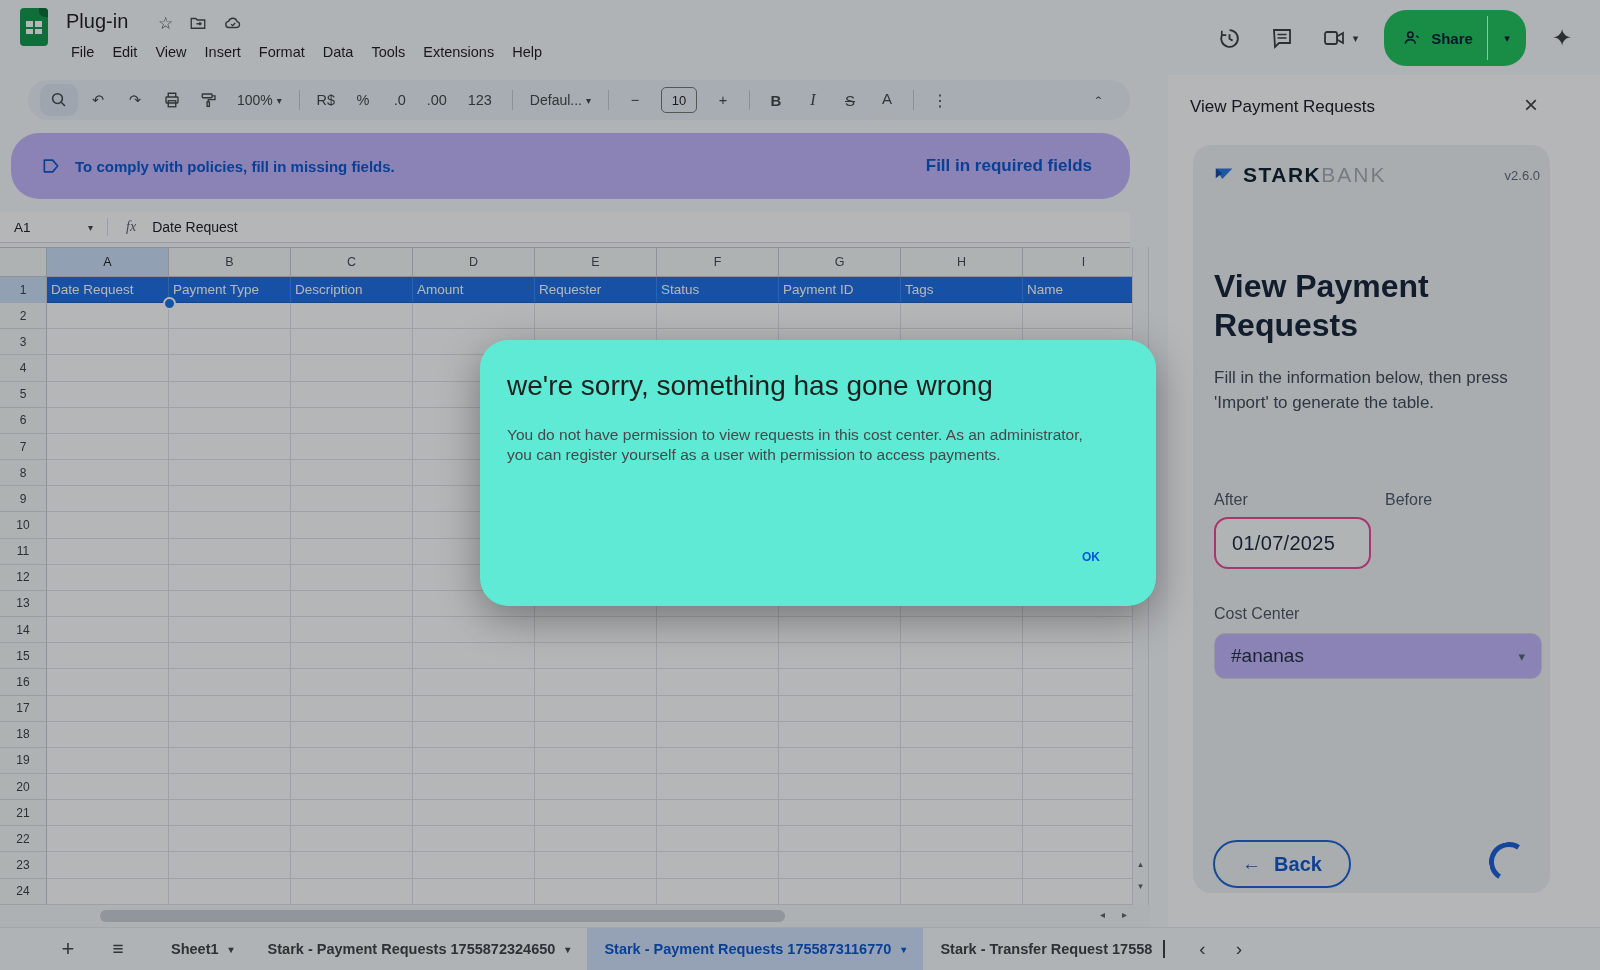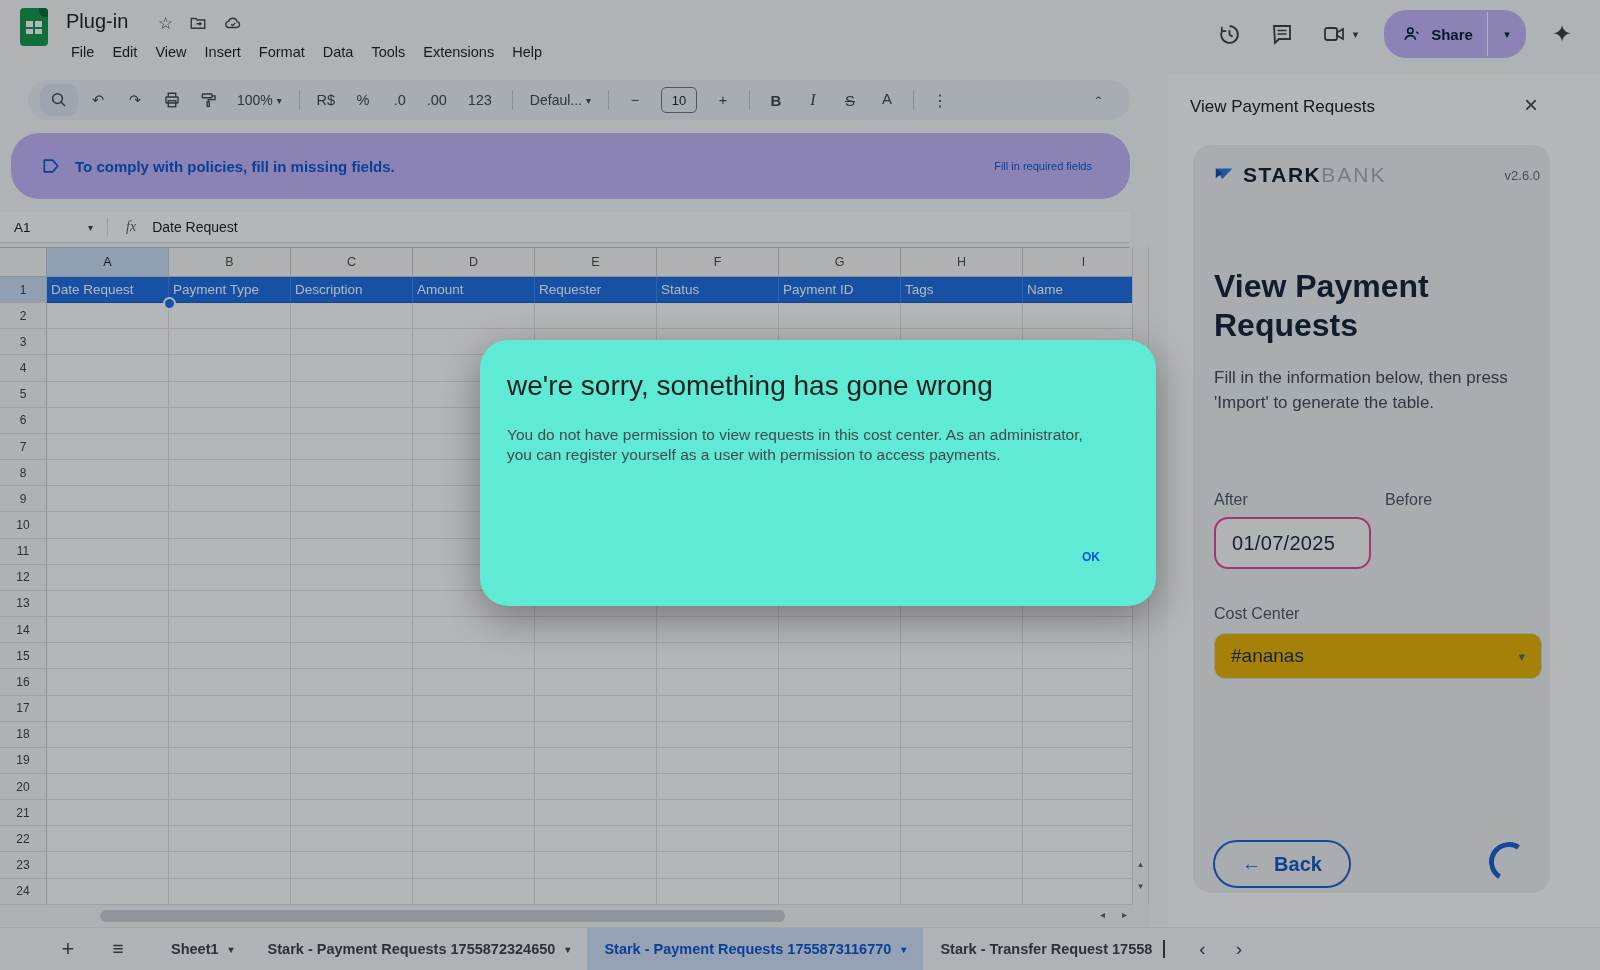--- a/index.html
+++ b/index.html
@@ -17,21 +17,21 @@
   .doc-title{position:absolute;left:66px;top:10px;font-size:20px;color:#1f1f1f;}
   .doc-icons{position:absolute;left:158px;top:14px;display:flex;gap:16px;align-items:center;color:#444746;}
   .doc-icons .uic{font-size:17px;line-height:17px;}
   .menubar{position:absolute;left:62px;top:40px;display:flex;}
   .menu-item{padding:3px 9px;font-size:14.5px;color:#1f1f1f;border-radius:6px;line-height:18px;}
 
   .top-right{position:absolute;right:28px;top:10px;display:flex;align-items:center;gap:26px;}
   .tr-icon{width:26px;height:26px;display:flex;align-items:center;justify-content:center;}
   .cam-group{display:flex;align-items:center;gap:6px;}
   .caret{font-size:11px;color:#3c4043;line-height:10px;}
-  .share-btn{display:flex;align-items:center;height:48px;border-radius:22px;background:#c4b5fd;overflow:hidden;}
+  .share-btn{display:flex;align-items:center;height:56px;border-radius:22px;background:#22c55e;overflow:hidden;}
   .share-main{display:flex;align-items:center;gap:9px;padding:0 14px 0 18px;height:100%;}
   .share-label{font-size:15px;font-weight:bold;color:#001d35;}
   .share-divider{width:1px;height:44px;background:#f6fafe;}
   .share-caret{width:38px;text-align:center;font-size:11px;color:#001d35;}
   .sparkle{font-size:24px;color:#3c4043;}
 
   
   .toolbar{position:absolute;left:28px;top:80px;width:1102px;height:40px;background:#edf2fa;border-radius:21px;
            display:flex;align-items:center;padding:0 12px;gap:3px;}
   .tbtn{min-width:34px;height:32px;display:flex;align-items:center;justify-content:center;
@@ -48,21 +48,21 @@
   .tb-strike{text-decoration:line-through;font-size:15px;}
   .tb-color{font-size:15px;border-bottom:4px solid #f1f3f4;line-height:15px;}
   .tb-more{font-size:16px;letter-spacing:0;}
   .tb-collapse{margin-left:auto;margin-right:14px;font-size:13px;color:#434746;transform:scaleY(.8);}
 
   
   .banner{position:absolute;left:11px;top:133px;width:1119px;height:66px;background:#c4b5fd;border-radius:28px;
           display:flex;align-items:center;}
   .banner-icon{margin-left:30px;display:flex;}
   .banner-msg{margin-left:14px;font-size:15px;font-weight:bold;color:#0b57d0;}
-  .banner-action{margin-left:auto;margin-right:38px;font-size:11px;font-weight:normal;color:#0b57d0;}
+  .banner-action{margin-left:auto;margin-right:38px;font-size:17px;font-weight:bold;color:#0b57d0;}
 
   
   .formulabar{position:absolute;left:0;top:212px;width:1130px;height:31px;background:#fff;
       border-bottom:1px solid #d9dce1;display:flex;align-items:center;}
   .cell-ref{margin-left:14px;width:74px;font-size:13.5px;color:#202124;}
   .nb-caret{font-size:10px;color:#444;margin-right:14px;}
   .fb-divider{width:1px;height:18px;background:#dadce0;}
   .fx{margin-left:18px;font-style:italic;font-family:"Liberation Serif",serif;font-size:14px;color:#5f6368;}
   .fb-value{margin-left:16px;font-size:14px;color:#202124;}
 
@@ -119,21 +119,21 @@
       font-weight:bold;color:#16233a;}
   .panel-subtitle{position:absolute;left:21px;top:220px;width:318px;font-size:17px;line-height:25px;color:#404a59;}
   .field-label{position:absolute;font-size:16px;color:#4d5868;}
   .lbl-after{left:21px;top:346px;}
   .lbl-before{left:192px;top:346px;}
   .date-box{position:absolute;top:372px;width:157px;height:52px;background:#fbfcfd;border:2px solid #ec4899;
       border-radius:14px;font-size:20px;color:#1c2840;display:flex;align-items:center;padding-left:16px;letter-spacing:.3px;}
   .box-after{left:21px;}
   .box-before{left:192px;}
   .cc-label{left:21px;top:460px;}
-  .cc-box{position:absolute;left:21px;top:488px;width:328px;height:46px;background:#eab308;border:1px solid #d3d7dc;
+  .cc-box{position:absolute;left:21px;top:488px;width:328px;height:46px;background:#c4b5fd;border:1px solid #d3d7dc;
       border-radius:11px;font-size:19px;color:#232e42;display:flex;align-items:center;padding-left:16px;}
   .cc-caret{margin-left:auto;margin-right:16px;font-size:13px;color:#5a6470;}
   .back-btn{position:absolute;left:20px;top:695px;width:138px;height:48px;border:2px solid #2064d4;border-radius:26px;
       display:flex;align-items:center;justify-content:center;gap:13px;background:transparent;}
   .back-arrow{font-size:19px;color:#1557cb;}
   .back-label{font-size:20px;font-weight:bold;color:#1557cb;}
   .spinner{position:absolute;left:296px;top:697px;width:40px;height:40px;border-radius:50%;
       border:5px solid #1a5fd7;border-bottom-color:transparent;border-right-color:transparent;transform:rotate(-12deg);}
 
   

